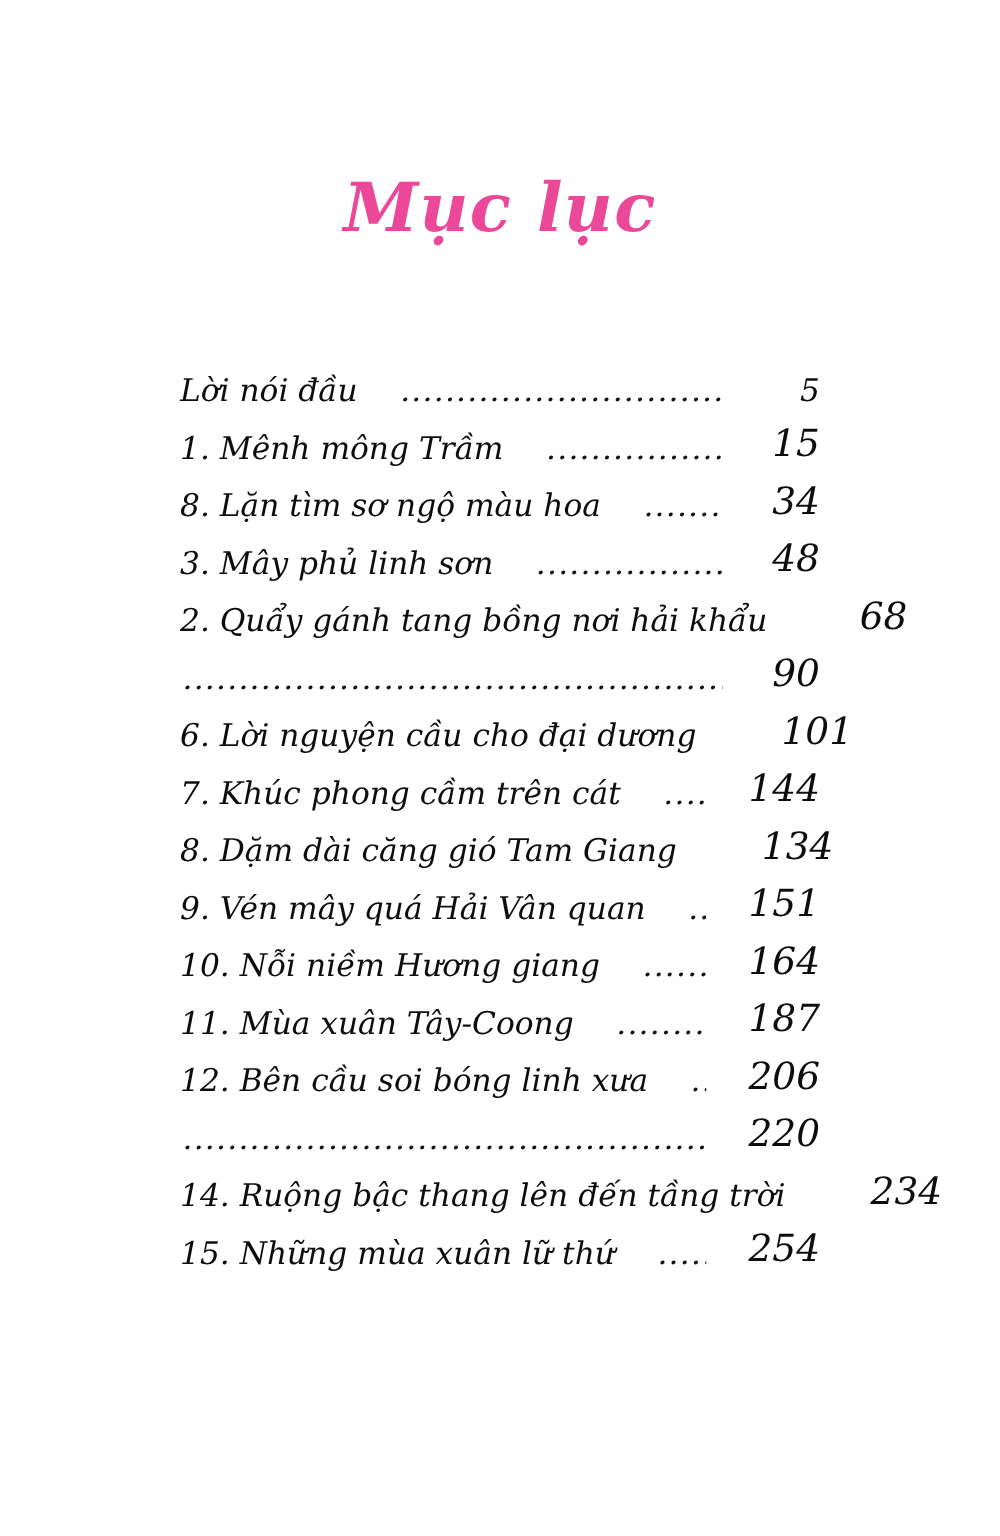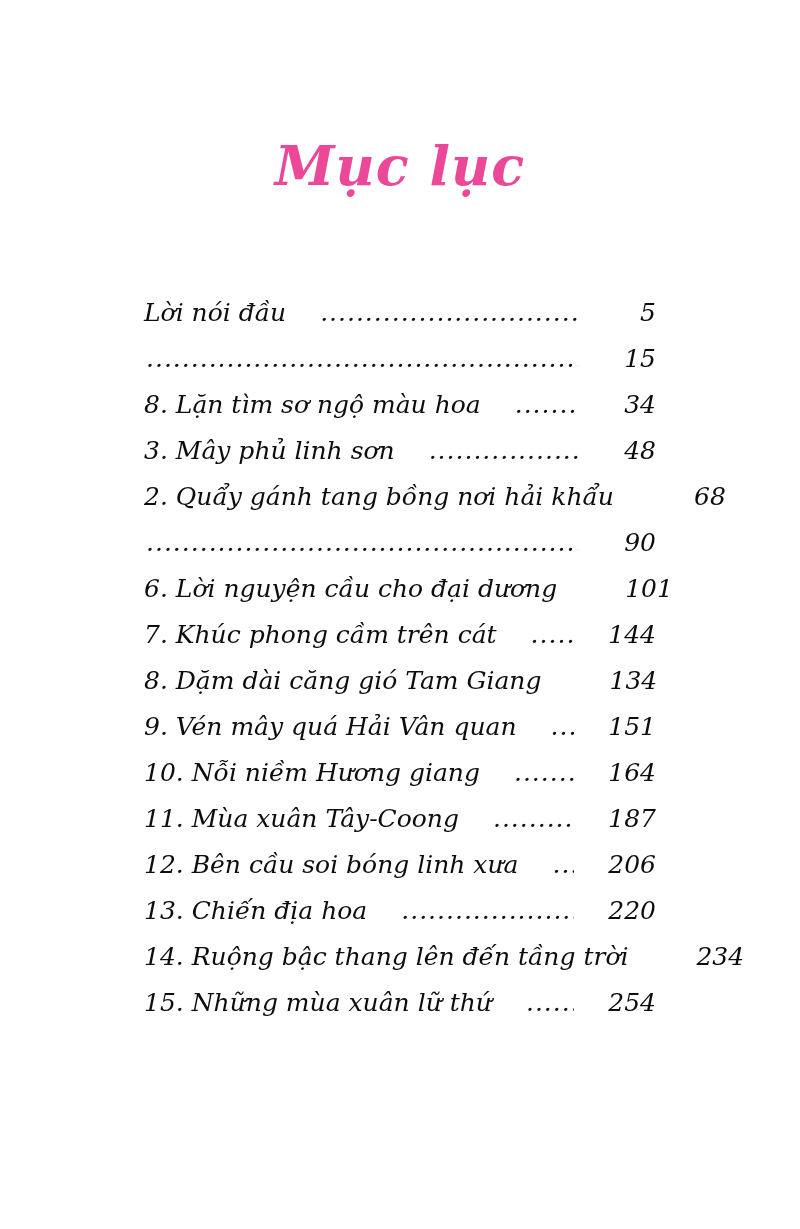--- a/index.html
+++ b/index.html
@@ -72,21 +72,21 @@
     line-height: 1;
     padding-bottom: 4px;
     margin: 0 2px;
     color: #111111;
     letter-spacing: 1px;
   }
   .toc-page {
     flex: 0 0 auto;
     font-family: "DejaVu Serif", serif;
     font-style: italic;
-    font-size: 25px;
+    font-size: 30px;
     line-height: 1;
     padding-bottom: 4px;
     text-align: right;
     min-width: 44px;
   }
   .row-first .toc-label,
   .row-first .toc-page,
   .row-first .toc-dots { font-size: 25px; }
 </style>
 </head>
@@ -98,20 +98,21 @@
 
   <ul class="toc-list">
 
     <li class="toc-row row-first">
       <span class="toc-label">Lời nói đầu</span>
       <span class="toc-dots">................................................................................................</span>
       <span class="toc-page">5</span>
     </li>
 
     <li class="toc-row">
+      <span class="toc-label">1. Mênh mông Trầm</span>
       <span class="toc-dots">................................................................................................</span>
       <span class="toc-page">15</span>
     </li>
 
     <li class="toc-row">
       <span class="toc-label">8. Lặn tìm sơ ngộ màu hoa</span>
       <span class="toc-dots">................................................................................................</span>
       <span class="toc-page">34</span>
     </li>
 
@@ -168,21 +169,20 @@
       <span class="toc-page">187</span>
     </li>
 
     <li class="toc-row">
       <span class="toc-label">12. Bên cầu soi bóng linh xưa</span>
       <span class="toc-dots">................................................................................................</span>
       <span class="toc-page">206</span>
     </li>
 
     <li class="toc-row">
-      <span class="toc-label">13. Chiến địa hoa</span>
       <span class="toc-dots">................................................................................................</span>
       <span class="toc-page">220</span>
     </li>
 
     <li class="toc-row">
       <span class="toc-label">14. Ruộng bậc thang lên đến tầng trời</span>
       <span class="toc-dots">................................................................................................</span>
       <span class="toc-page">234</span>
     </li>
 

